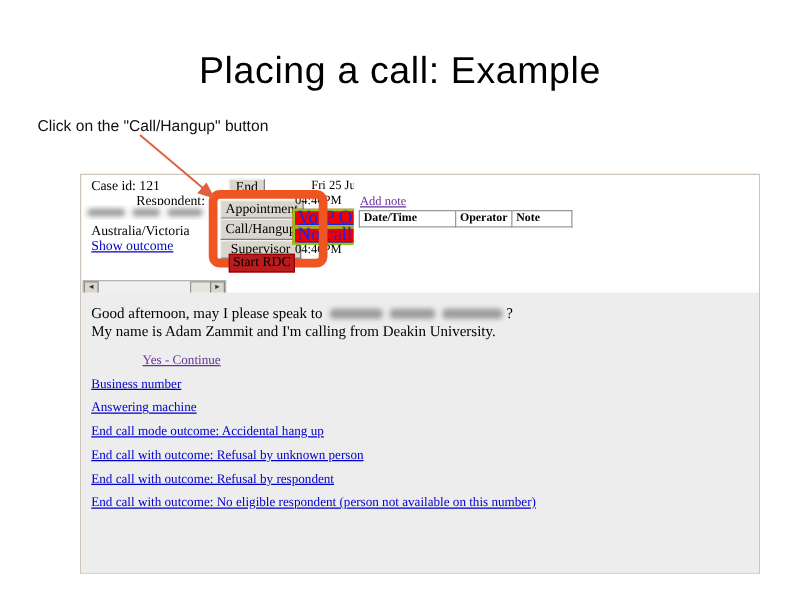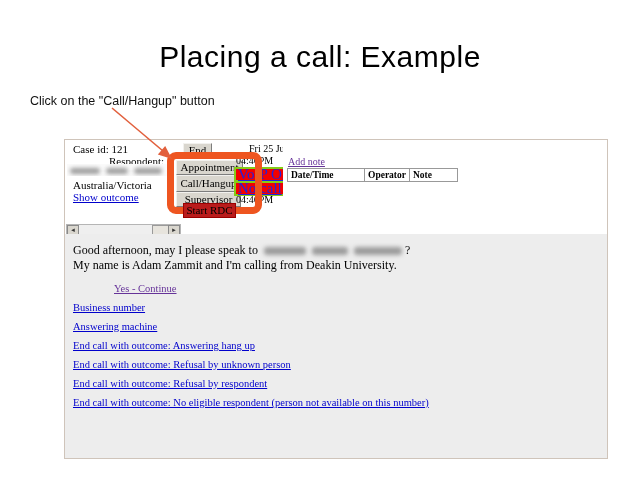--- a/index.html
+++ b/index.html
@@ -119,21 +119,21 @@
     </div>
 
     <div class="script">
       <div class="greeting">
         <span>Good afternoon, may I please speak to </span><span><span class="blob" style="width:42px;height:8px;"></span><span class="blob" style="width:36px;height:8px;"></span><span class="blob" style="width:48px;height:8px;"></span></span><span>?</span><br>
         <span>My name is Adam Zammit and I'm calling from Deakin University.</span>
       </div>
       <div class="outlink vlink" style="top:49px;margin-left:41px;">Yes - Continue</div>
       <div class="outlink link" style="top:68px;">Business number</div>
       <div class="outlink link" style="top:87px;">Answering machine</div>
-      <div class="outlink link" style="top:106px;">End call with outcome: Answering hang up</div>
+      <div class="outlink link" style="top:106px;">End call mode outcome: Accidental hang up</div>
       <div class="outlink link" style="top:125px;">End call with outcome: Refusal by unknown person</div>
       <div class="outlink link" style="top:144px;">End call with outcome: Refusal by respondent</div>
       <div class="outlink link" style="top:163px;">End call with outcome: No eligible respondent (person not available on this number)</div>
     </div>
 
     <div class="highlight" style="left:102px;top:12px;width:81px;height:48px;"></div>
   </div>
 
   <svg class="arrow-svg" viewBox="0 0 640 480">
     <line x1="112" y1="108" x2="163" y2="151" stroke="#e2603d" stroke-width="1.6"></line>

